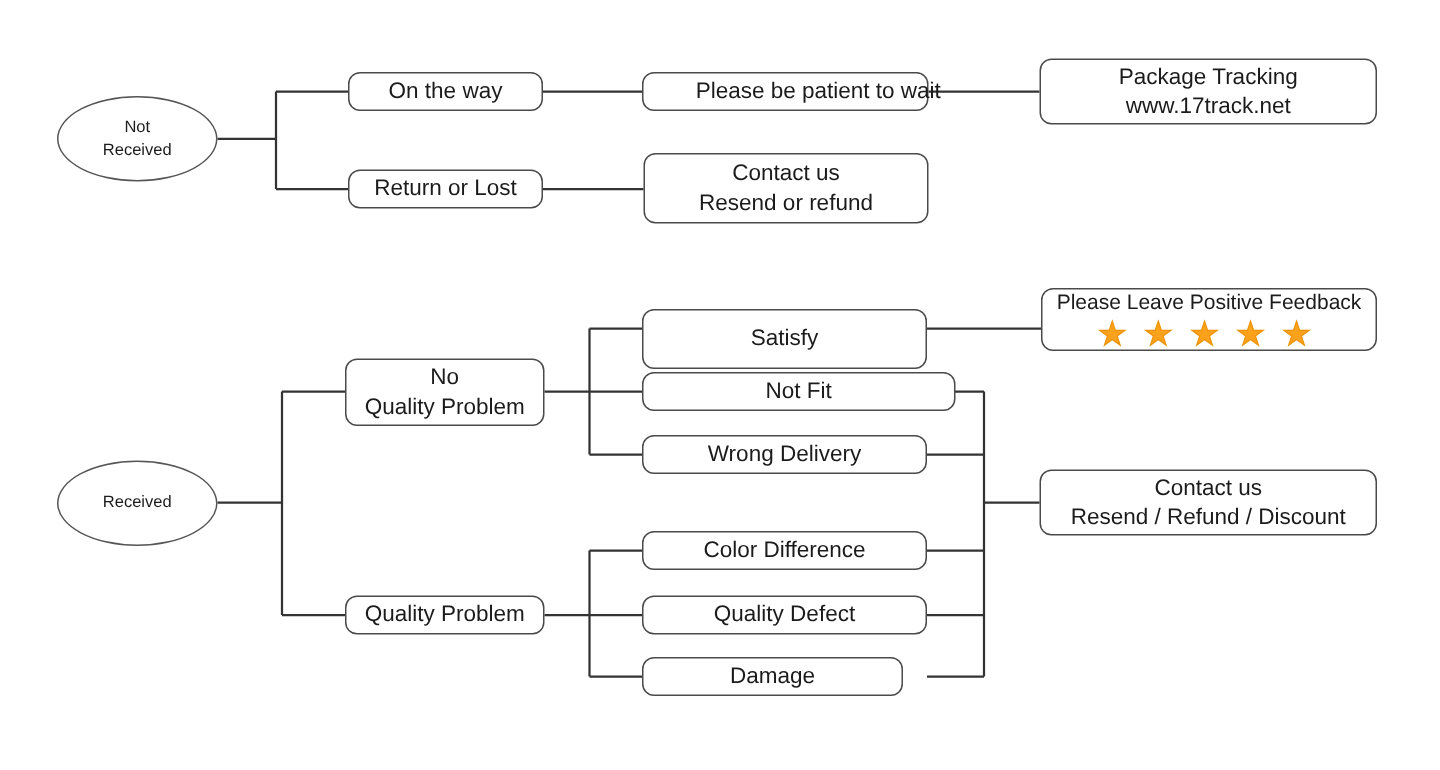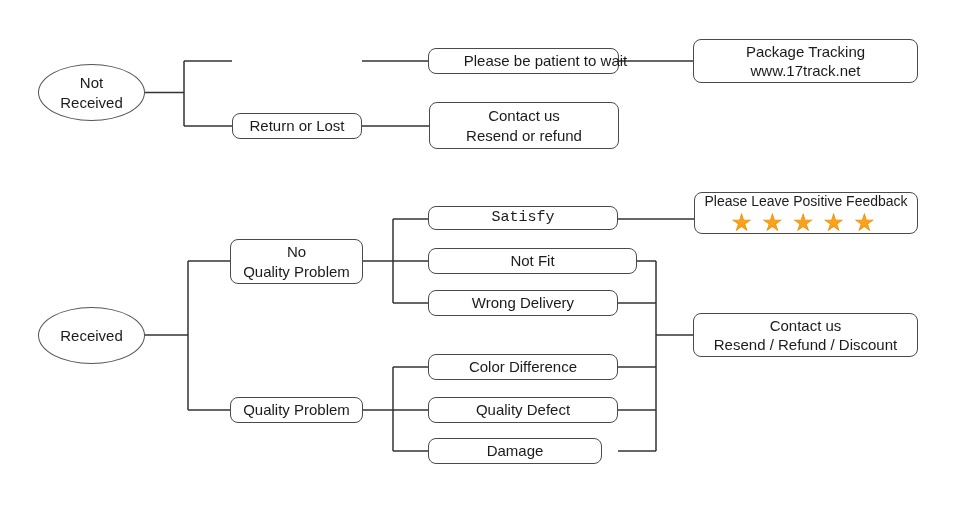--- a/index.html
+++ b/index.html
@@ -26,21 +26,21 @@
   }
   .box {
     border: 1.6px solid #4a4a4a;
     border-radius: 8px;
     font-size: 15px;
     line-height: 1.3;
   }
   .ellipse {
     border: 1.3px solid #555555;
     border-radius: 50%;
-    font-size: 15px;
+    font-size: 11px;
     line-height: 1.3;
   }
   .lbl { display: block; white-space: nowrap; }
   .small-lbl { font-size: 14px; }
   .stars {
     display: block;
     font-size: 22px;
     line-height: 1;
     margin-top: 2px;
     color: #FAA21B;
@@ -87,20 +87,23 @@
     <line x1="618" y1="451" x2="656" y2="451"></line>
     <line x1="656" y1="261" x2="656" y2="451"></line>
     <line x1="656" y1="335" x2="693" y2="335"></line>
   </svg>
 
   <div class="node ellipse" style="left:38px; top:64px; width:107px; height:57px;">
     <span class="lbl">Not</span>
     <span class="lbl">Received</span>
   </div>
 
+  <div class="node box" style="left:232px; top:48px; width:130px; height:26px;">
+    <span class="lbl">On the way</span>
+  </div>
 
   <div class="node box" style="left:232px; top:113px; width:130px; height:26px;">
     <span class="lbl">Return or Lost</span>
   </div>
 
   <div class="node box" style="left:428px; top:48px; width:191px; height:26px;padding-left:44px;">
     <span class="lbl">Please be patient to wait</span>
   </div>
 
   <div class="node box" style="left:693px; top:39px; width:225px; height:44px;text-align:center;">
@@ -119,21 +122,21 @@
 
   <div class="node box" style="left:230px; top:239px; width:133px; height:45px;">
     <span class="lbl">No</span>
     <span class="lbl">Quality Problem</span>
   </div>
 
   <div class="node box" style="left:230px; top:397px; width:133px; height:26px;">
     <span class="lbl">Quality Problem</span>
   </div>
 
-  <div class="node box" style="left:428px; top:206px; width:190px; height:24px;font-family:Liberation Mono, monospace;">
+  <div class="node box" style="left:428px; top:206px; width:190px; height:40px;">
     <span class="lbl">Satisfy</span>
   </div>
 
   <div class="node box" style="left:428px; top:248px; width:209px; height:26px;">
     <span class="lbl">Not Fit</span>
   </div>
 
   <div class="node box" style="left:428px; top:290px; width:190px; height:26px;">
     <span class="lbl">Wrong Delivery</span>
   </div>

